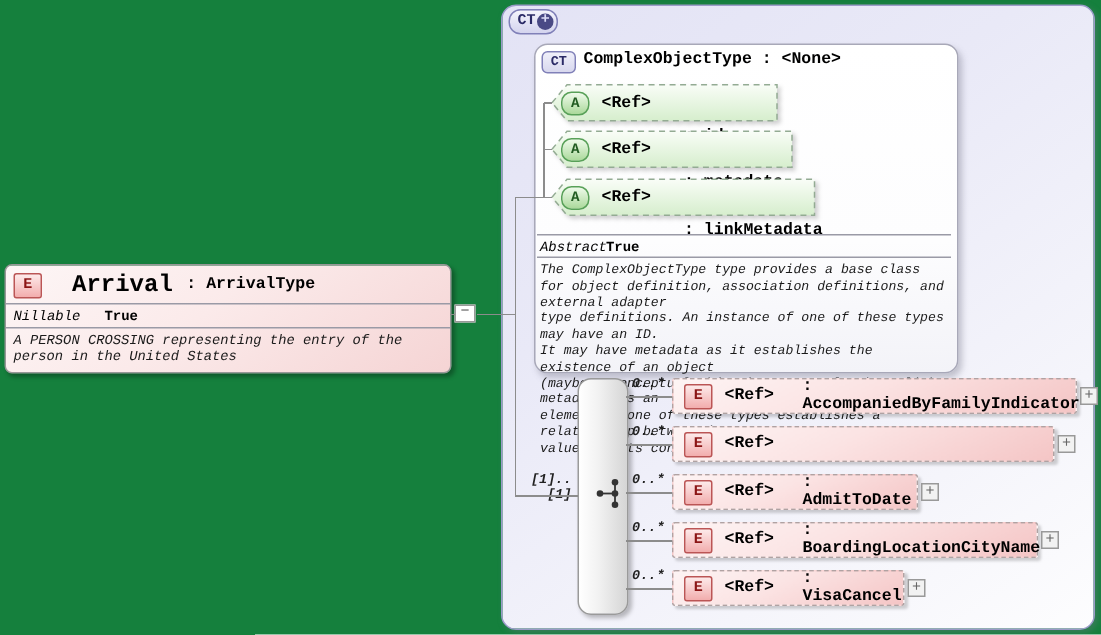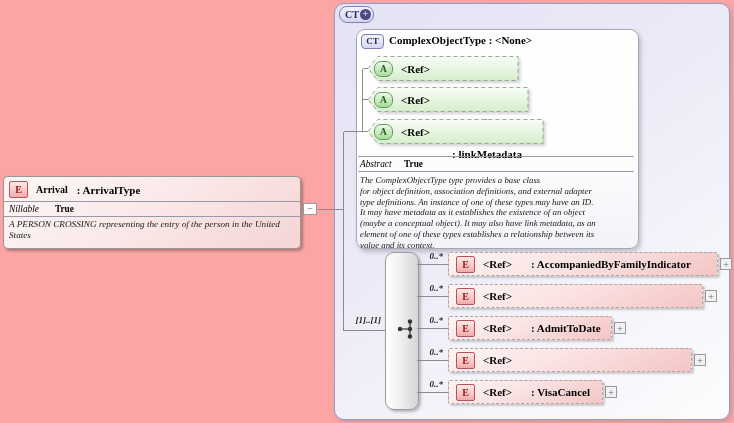--- a/index.html
+++ b/index.html
@@ -1,18 +1,18 @@
 <!DOCTYPE html>
 <html><head>
 <meta charset="utf-8">
 <style>
   html,body{margin:0;padding:0;background:#fff;}
   #page{
-    position:relative;width:734px;height:423px;background:#fca5a5;overflow:hidden;
-    font-family:Liberation Serif, serif;color:#000;
+    position:relative;width:734px;height:423px;background:#15803d;overflow:hidden;
+    font-family:Liberation Mono, monospace;color:#000;
   }
   .abs{position:absolute;}
   .nowrap{white-space:nowrap;}
 
   
   .ct-container{
     left:334px;top:3px;width:394px;height:415px;
     border:1px solid #9b9bc8;border-radius:10px;
     background:linear-gradient(145deg,#e3e3f5 0%,#e9e9f7 35%,#f5f5fb 75%,#fdfdfe 100%);
     box-shadow:2px 2px 4px rgba(120,120,140,0.35);
@@ -101,21 +101,21 @@
 
   
   .el-global{
     left:3px;top:176px;width:298px;height:73px;
     border:1px solid #979797;border-radius:5px;
     background:linear-gradient(145deg,#fdf6f6 0%,#fbeaea 45%,#f5d4d4 100%);
     box-shadow:2px 2px 3px rgba(0,0,0,0.3);
     box-sizing:border-box;
   }
   .el-global-header{display:flex;align-items:center;padding:4px 5px 3px 5px;}
-  .el-global-name{font-size:10px;font-weight:bold;margin-left:8px;}
+  .el-global-name{font-size:16px;font-weight:bold;margin-left:20px;}
   .el-global-type{font-size:11px;font-weight:bold;margin-left:9px;}
   .el-global-desc{
     padding:2px 5px;font-size:9.2px;font-style:italic;line-height:11px;color:#1a1a1a;
   }
   .collapse-box{
     left:303px;top:203px;width:14px;height:12px;border:1px solid #999;background:#fff;
     font-size:10px;line-height:10px;text-align:center;color:#555;box-sizing:border-box;
   }
 </style>
 </head>
@@ -209,20 +209,21 @@
     <span class="e-badge">E</span>
     <span class="el-ref">&lt;Ref&gt;</span>
     <span class="el-name">: AdmitToDate</span>
   </div>
   <div class="abs expand-box" style="left:614px;top:322px">+</div>
 
   <div class="abs cardinality" style="top:347px">0..*</div>
   <div class="abs el-box" style="top:348px;width:244px">
     <span class="e-badge">E</span>
     <span class="el-ref">&lt;Ref&gt;</span>
+    <span class="el-name">: BoardingLocationCityName</span>
   </div>
   <div class="abs expand-box" style="left:694px;top:354px">+</div>
 
   <div class="abs cardinality" style="top:379px">0..*</div>
   <div class="abs el-box" style="top:380px;width:155px">
     <span class="e-badge">E</span>
     <span class="el-ref">&lt;Ref&gt;</span>
     <span class="el-name">: VisaCancel</span>
   </div>
   <div class="abs expand-box" style="left:605px;top:386px">+</div>

